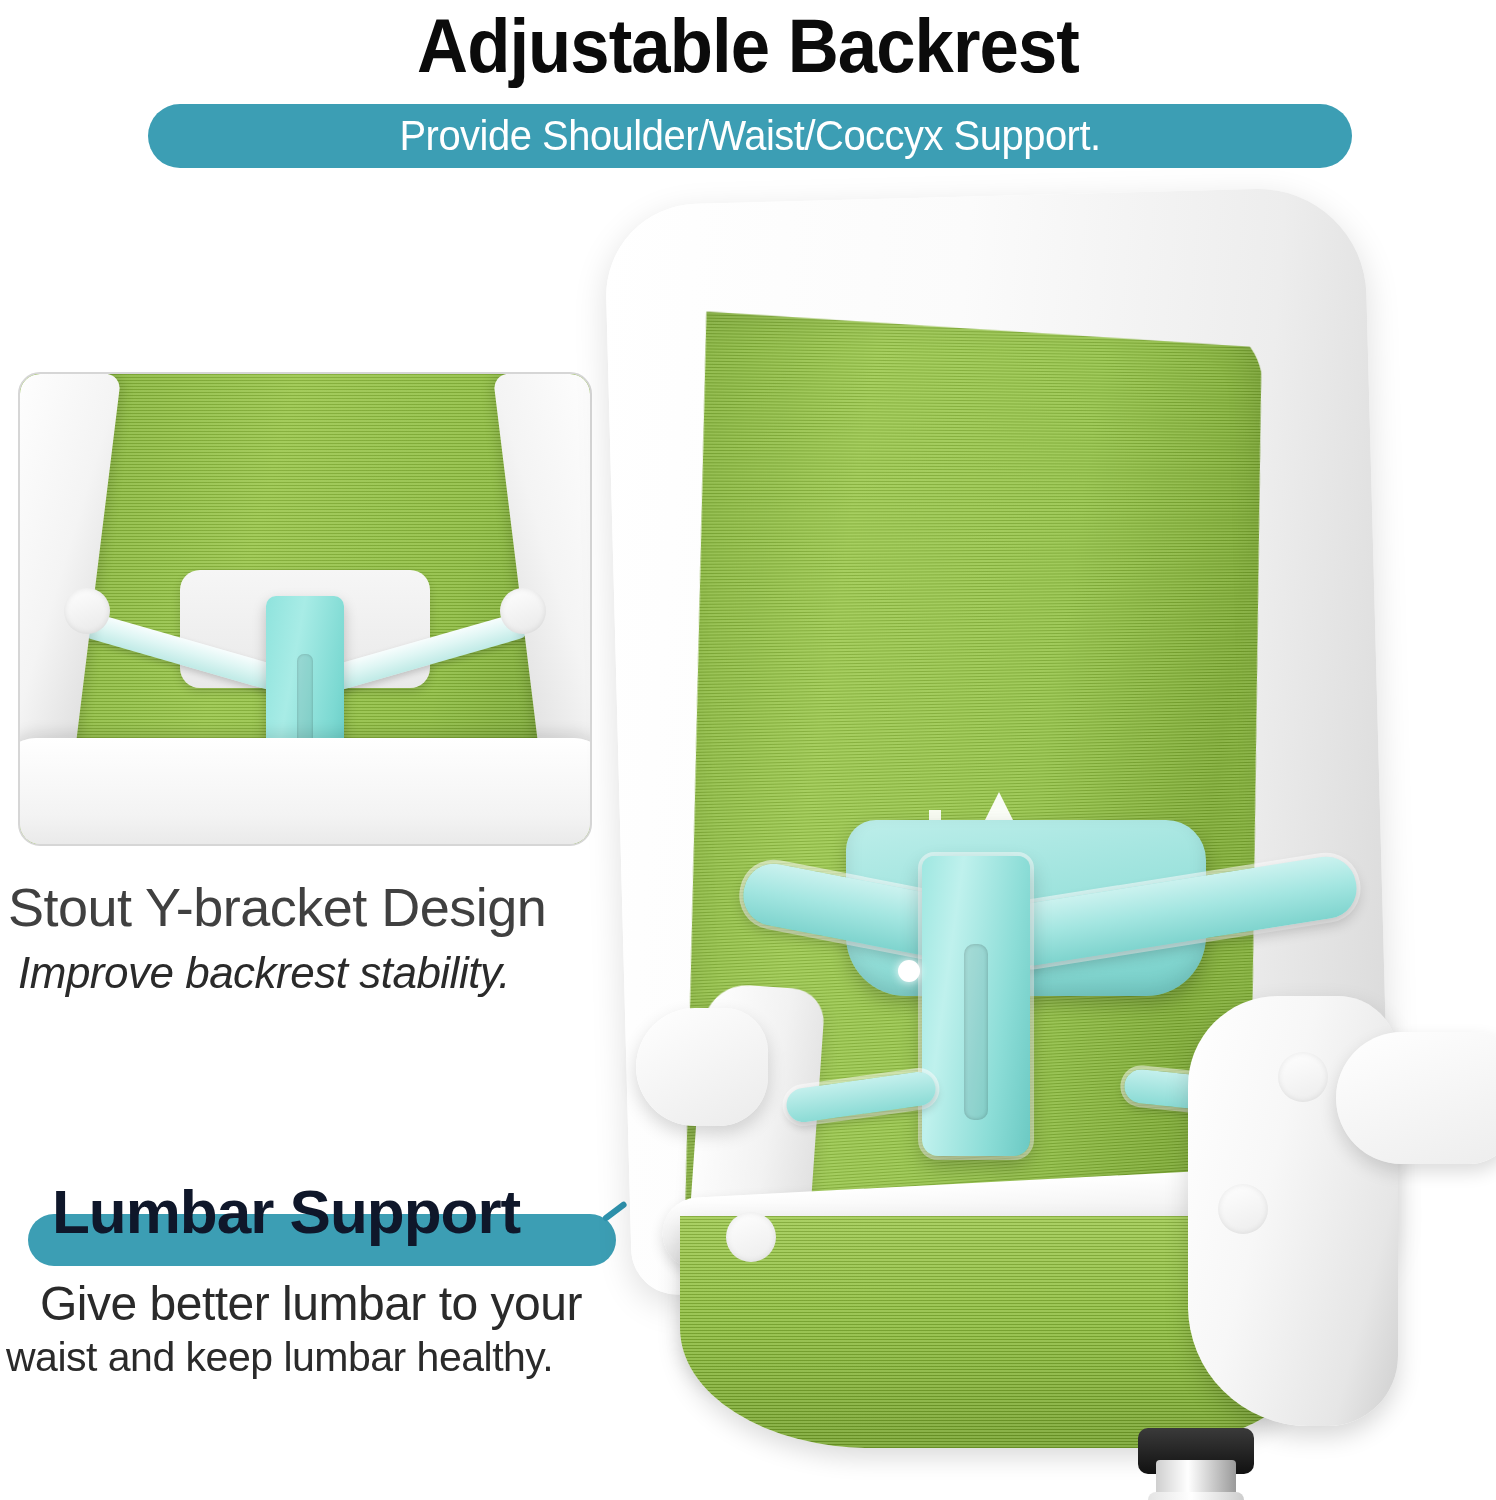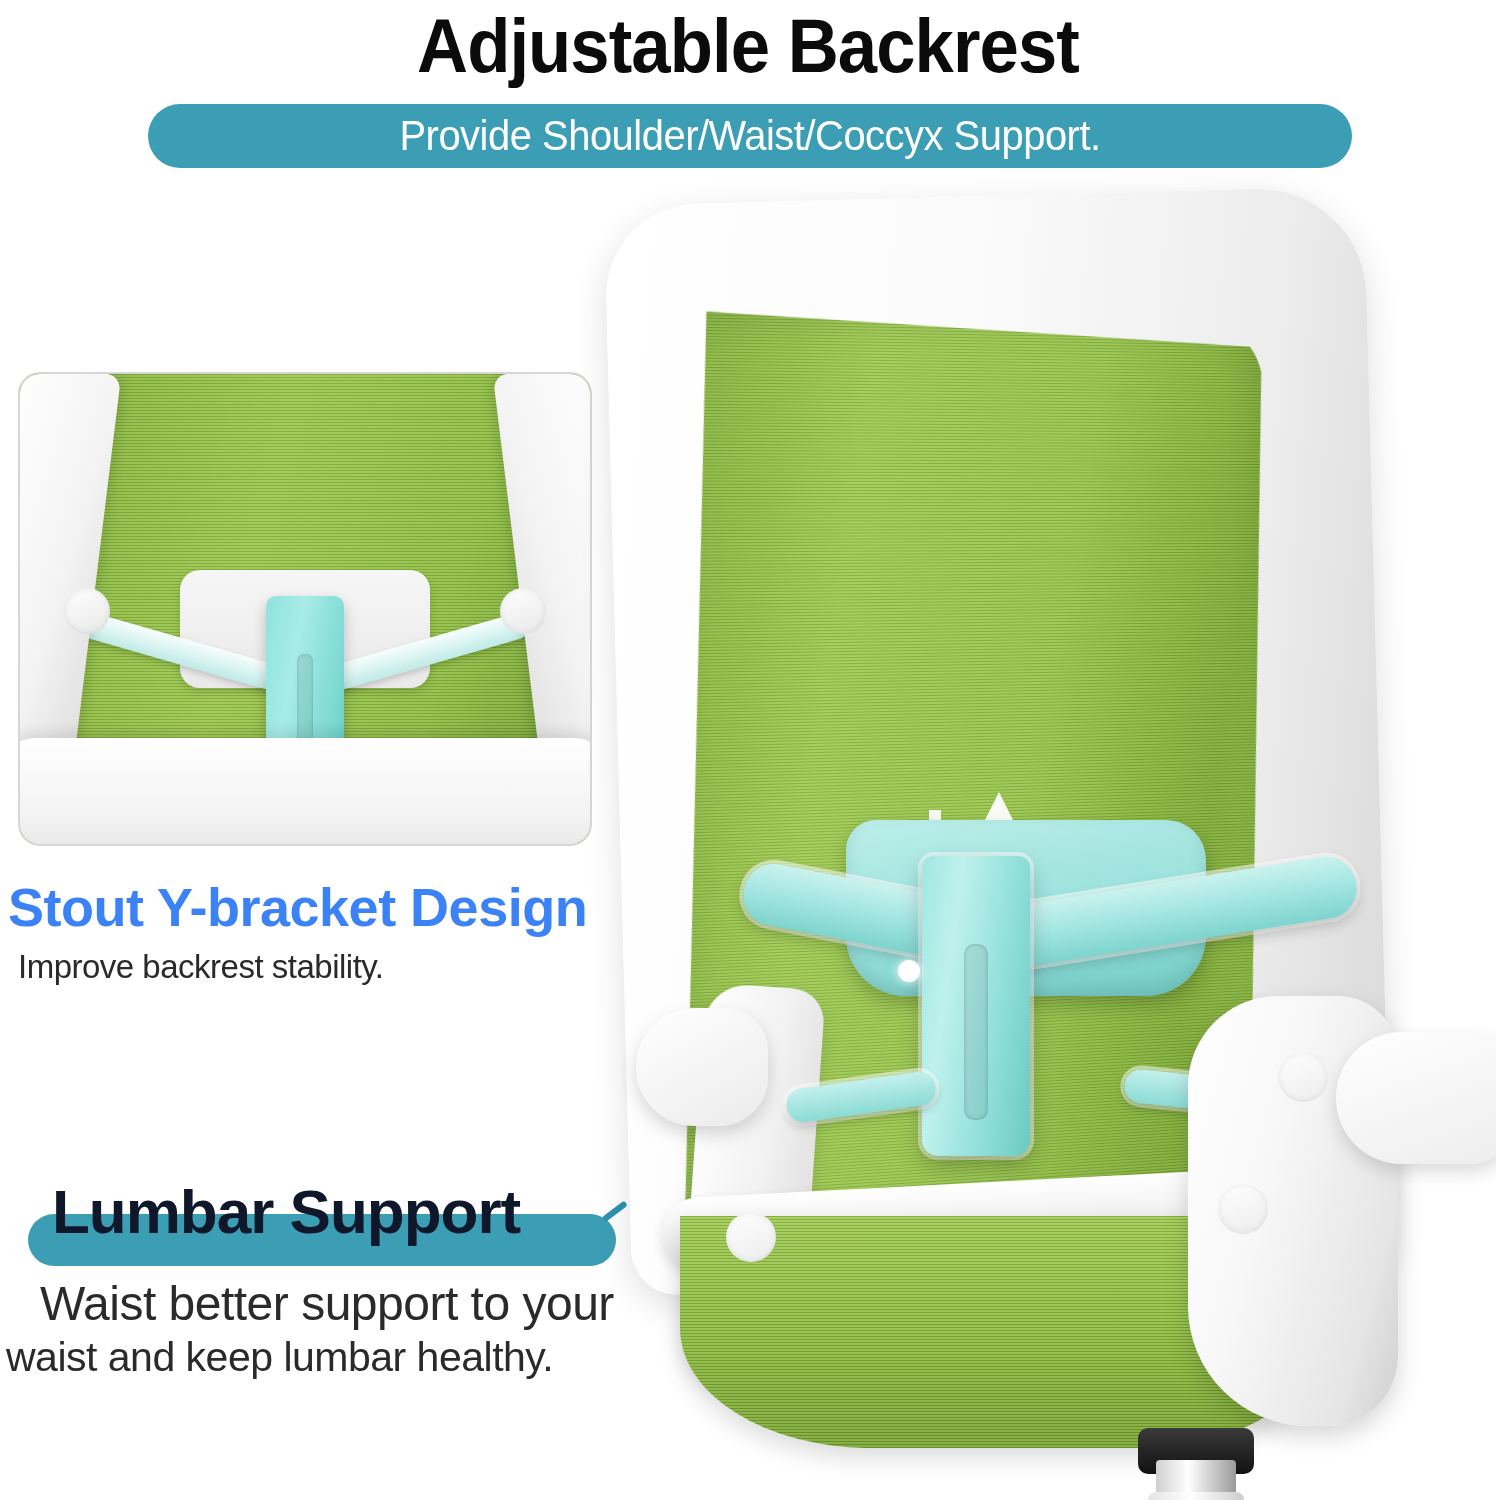--- a/index.html
+++ b/index.html
@@ -111,31 +111,31 @@
   }
   .ypad {
     position:absolute; left:50%; top:196px; transform:translateX(-50%);
     width:250px; height:118px; border-radius:20px;
     background:linear-gradient(180deg,#f6f6f6,#e9e9e9);
     box-shadow:0 4px 10px rgba(0,0,0,0.14);
   }
 
   
   .blk-head {
-    position:absolute; color:#3b82f6; font-weight:700;
+    position:absolute; color:#404040; font-weight:400;
     font-family:"Liberation Sans Narrow","Liberation Sans",sans-serif;
     white-space:nowrap;
   }
   .blk-sub {
     position:absolute; color:#2a2a2a; font-weight:400;
     font-family:"Liberation Sans Narrow","Liberation Sans",sans-serif;
     white-space:nowrap;
   }
   #y-head  { left:8px; top:876px; font-size:54px; letter-spacing:-0.5px; }
-  #y-sub   { left:18px; top:948px; font-size:33px; letter-spacing:-0.5px; }
+  #y-sub   { left:18px; top:948px; font-size:44px; letter-spacing:-0.5px;font-style:italic; }
 
   .lumbar-wrap { position:absolute; left:24px; top:1176px; width:600px; height:96px; }
   .lumbar-bar {
     position:absolute; left:4px; top:38px;
     width:588px; height:52px; border-radius:26px;
     background:#3C9EB4;
   }
   #l-head {
     position:absolute; left:28px; top:0px;
     font-size:62px; font-weight:700; letter-spacing:-1px; color:#0f172a;
@@ -320,21 +320,21 @@
     <div class="inset-base"></div>
   </div>
 
   <div class="blk-head" id="y-head">Stout Y-bracket Design</div>
   <div class="blk-sub" id="y-sub">Improve backrest stability.</div>
 
   <div class="lumbar-wrap">
     <div class="lumbar-bar"></div>
     <div id="l-head">Lumbar Support</div>
   </div>
-  <div class="blk-sub" id="l-sub1">Waist better support to your</div>
+  <div class="blk-sub" id="l-sub1">Give better lumbar to your</div>
   <div class="blk-sub" id="l-sub2">waist and keep lumbar healthy.</div>
 
   <svg class="leader" viewBox="0 0 1496 1500">
     <line x1="606" y1="1218" x2="906" y2="992" stroke="#2E93AE" stroke-width="6" stroke-dasharray="22 16" stroke-linecap="round"></line>
   </svg>
 
   <div class="chair">
 
     <div class="back-frame"></div>
     <div class="back-mesh"></div>

